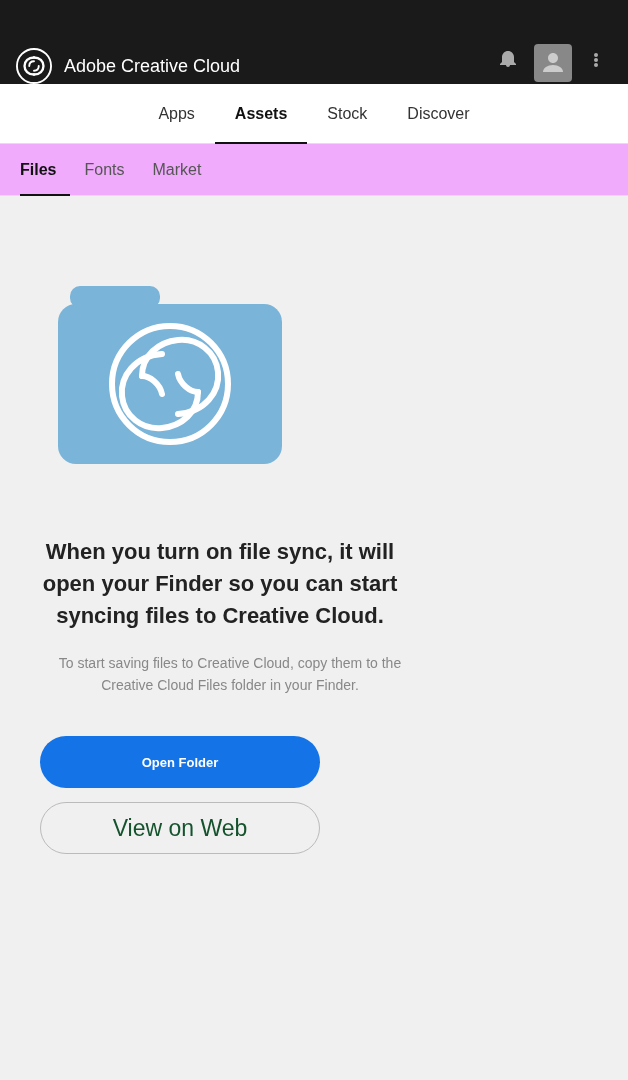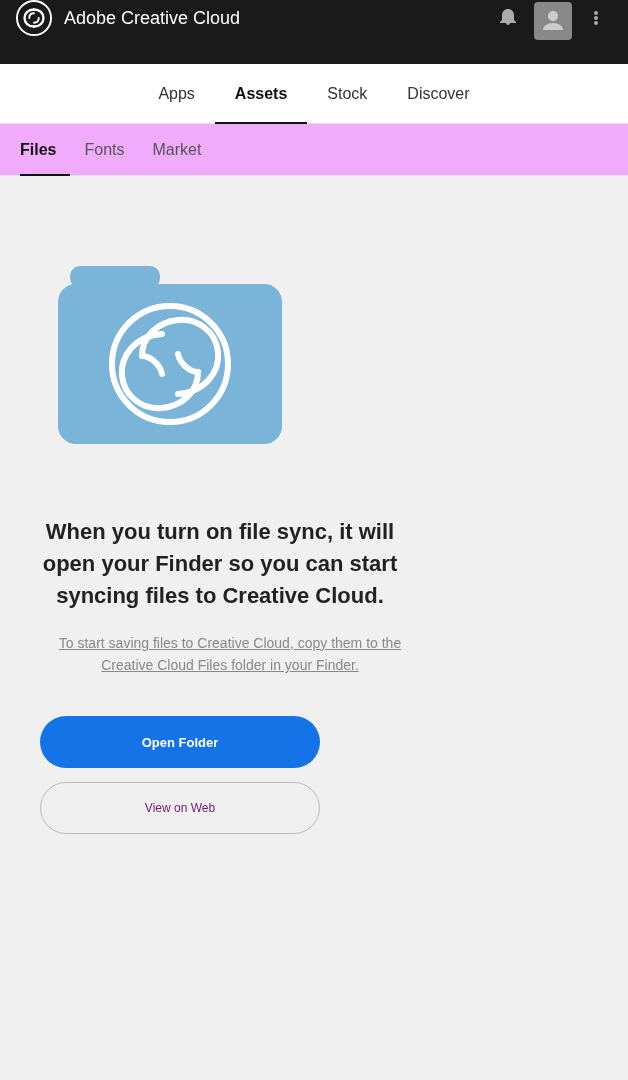--- a/index.html
+++ b/index.html
@@ -12,23 +12,23 @@
       width: 628px;
       min-height: 1080px;
       font-family: -apple-system, BlinkMacSystemFont, 'Segoe UI', sans-serif;
       background: #f0f0f0;
       overflow-x: hidden;
     }
 
     
     .header {
       background: #1a1a1a;
-      height: 64px;
-      display: flex;
-      align-items: flex-start;
+      height: 84px;
+      display: flex;
+      align-items: flex-end;
       padding: 0 16px;
       position: relative;
     }
 
     .header-logo {
       display: flex;
       align-items: center;
       gap: 12px;
     }
 
@@ -186,45 +186,44 @@
       margin-bottom: 20px;
     }
 
     .content-sub-text {
       font-size: 14px;
       color: #888;
       text-align: center;
       line-height: 1.6;
       max-width: 380px;
       margin-bottom: 40px;
-      text-decoration: underline;
     }
 
     
     .btn-open-folder {
       width: 280px;
       height: 52px;
       background: #1473e6;
       color: #fff;
       border: none;
       border-radius: 28px;
       font-size: 13px;
       font-weight: 600;
       cursor: pointer;
       margin-bottom: 14px;
     }
 
     .btn-view-web {
       width: 280px;
       height: 52px;
       background: transparent;
-      color: #701a75;
+      color: #14532d;
       border: 1.5px solid #bbb;
       border-radius: 28px;
-      font-size: 12px;
+      font-size: 23px;
       font-weight: 400;
       cursor: pointer;
     }
   </style>
 </head>
 <body>
 
 <header class="header">
   <div class="header-logo">
     <svg class="header-logo-icon" viewBox="0 0 38 38" fill="none" xmlns="http://www.w3.org/2000/svg">

